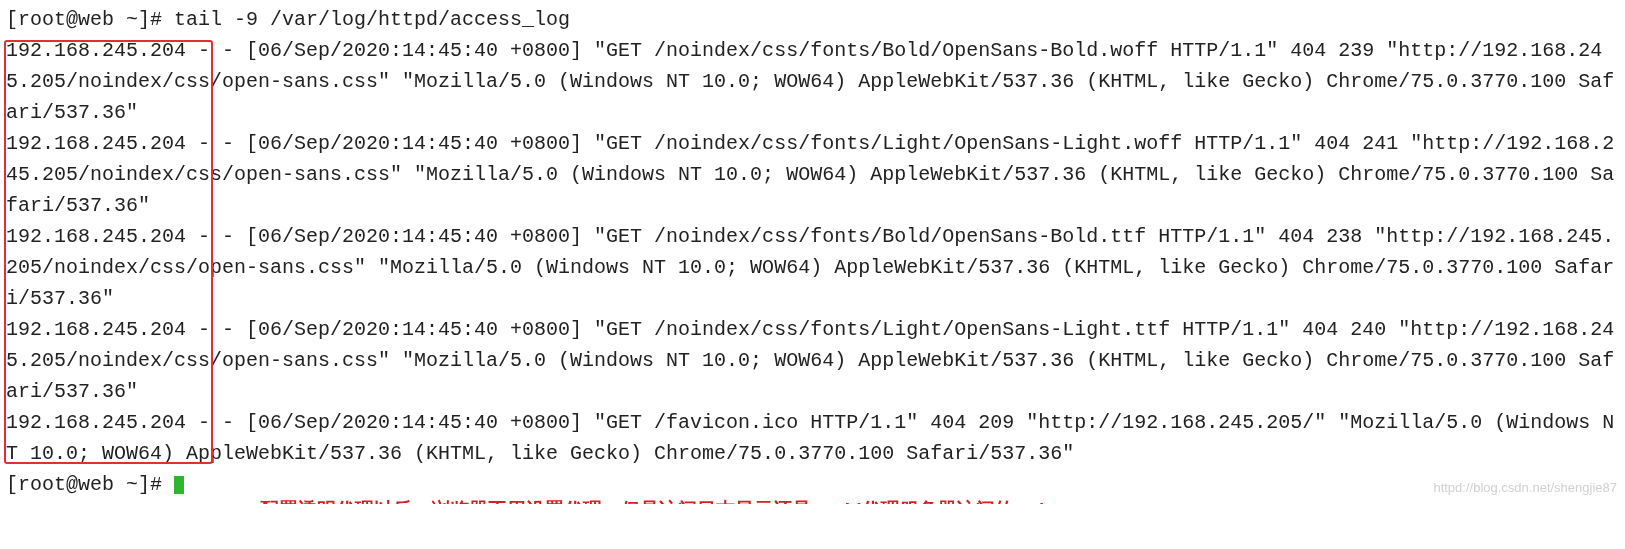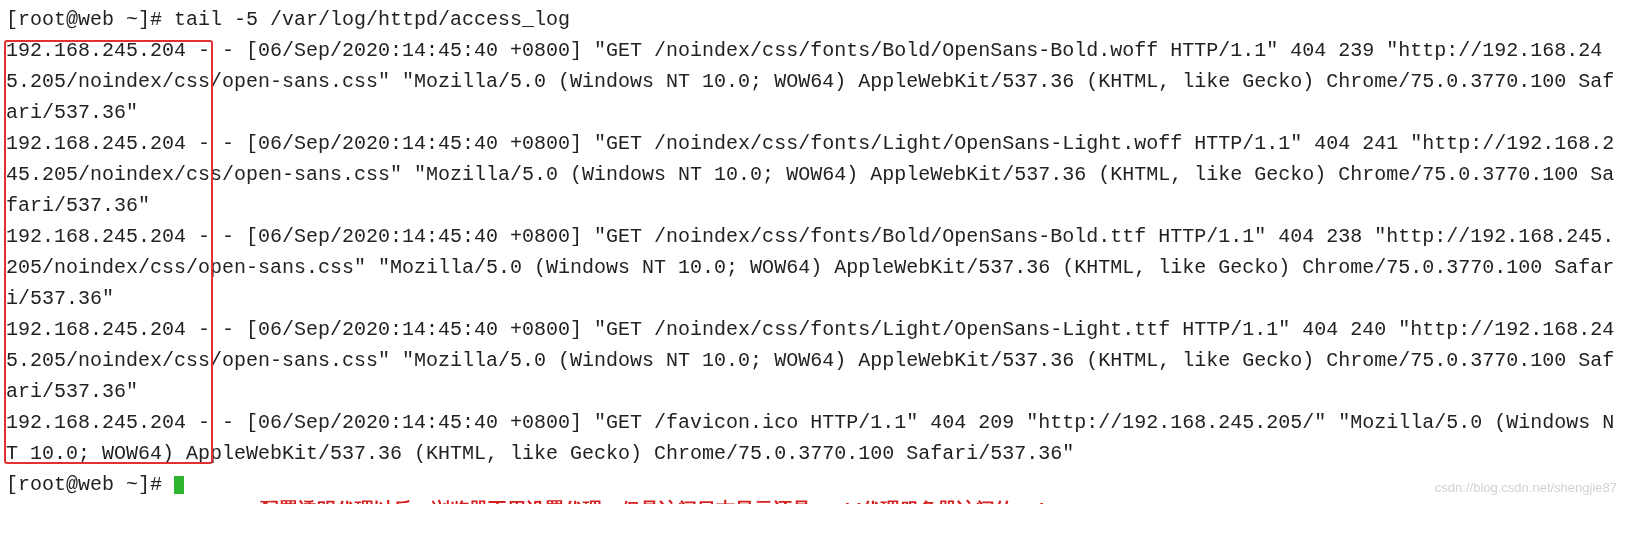--- a/index.html
+++ b/index.html
@@ -52,23 +52,23 @@
     display:inline-block;
     width:10px;
     height:18px;
     background:#2fb52f;
     vertical-align:middle;
   }
 </style>
 </head>
 <body>
 
-<div class="term"><span>[root@web ~]# </span><span>tail -5 /var/log/httpd/access_log</span>
+<div class="term"><span>[root@web ~]# </span><span>tail -9 /var/log/httpd/access_log</span>
 <span>192.168.245.204 - - [06/Sep/2020:14:45:40 +0800] "GET /noindex/css/fonts/Bold/OpenSans-Bold.woff HTTP/1.1" 404 239 "http://192.168.245.205/noindex/css/open-sans.css" "Mozilla/5.0 (Windows NT 10.0; WOW64) AppleWebKit/537.36 (KHTML, like Gecko) Chrome/75.0.3770.100 Safari/537.36"</span>
 <span>192.168.245.204 - - [06/Sep/2020:14:45:40 +0800] "GET /noindex/css/fonts/Light/OpenSans-Light.woff HTTP/1.1" 404 241 "http://192.168.245.205/noindex/css/open-sans.css" "Mozilla/5.0 (Windows NT 10.0; WOW64) AppleWebKit/537.36 (KHTML, like Gecko) Chrome/75.0.3770.100 Safari/537.36"</span>
 <span>192.168.245.204 - - [06/Sep/2020:14:45:40 +0800] "GET /noindex/css/fonts/Bold/OpenSans-Bold.ttf HTTP/1.1" 404 238 "http://192.168.245.205/noindex/css/open-sans.css" "Mozilla/5.0 (Windows NT 10.0; WOW64) AppleWebKit/537.36 (KHTML, like Gecko) Chrome/75.0.3770.100 Safari/537.36"</span>
 <span>192.168.245.204 - - [06/Sep/2020:14:45:40 +0800] "GET /noindex/css/fonts/Light/OpenSans-Light.ttf HTTP/1.1" 404 240 "http://192.168.245.205/noindex/css/open-sans.css" "Mozilla/5.0 (Windows NT 10.0; WOW64) AppleWebKit/537.36 (KHTML, like Gecko) Chrome/75.0.3770.100 Safari/537.36"</span>
 <span>192.168.245.204 - - [06/Sep/2020:14:45:40 +0800] "GET /favicon.ico HTTP/1.1" 404 209 "http://192.168.245.205/" "Mozilla/5.0 (Windows NT 10.0; WOW64) AppleWebKit/537.36 (KHTML, like Gecko) Chrome/75.0.3770.100 Safari/537.36"</span>
 <span>[root@web ~]# </span><span class="cursor"></span></div>
 
 <div class="red-box"></div>
 <div class="red-note">配置透明代理以后，浏览器不用设置代理，但是访问日志显示还是squid代理服务器访问的web</div>
-<div class="watermark">csdn://blog.csdn.net/shengjie87</div>
+<div class="watermark">httpd://blog.csdn.net/shengjie87</div>
 
 </body></html>

